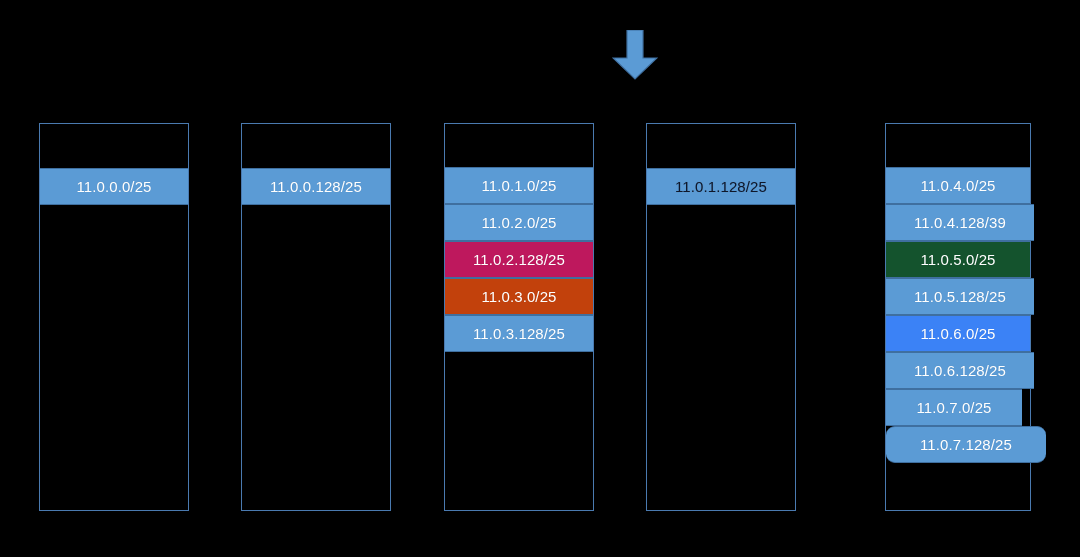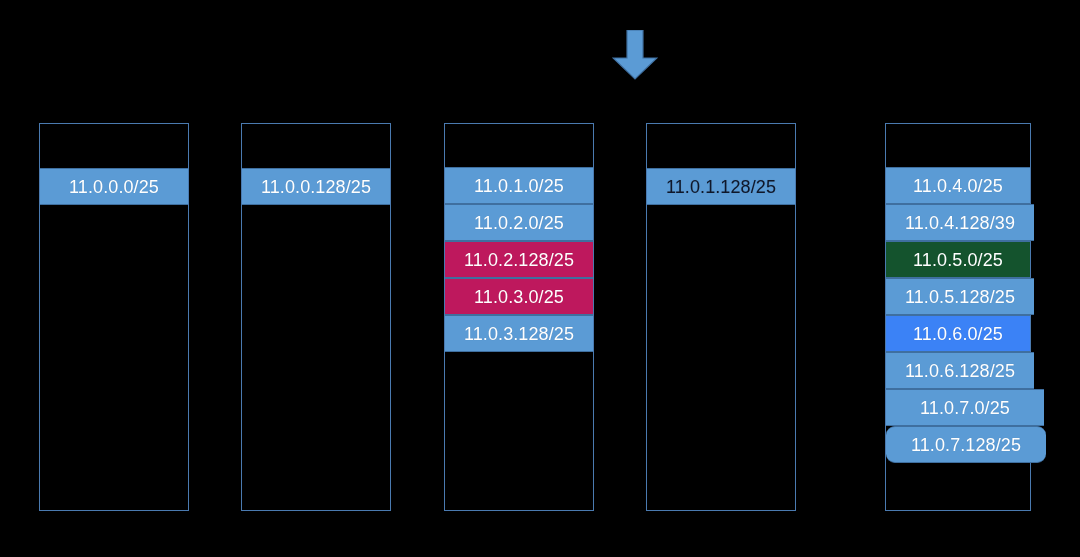--- a/index.html
+++ b/index.html
@@ -25,21 +25,21 @@
   .bar {
     position: absolute;
     box-sizing: border-box;
     background: #5b9bd5;
     border-top: 1.5px solid #3f6f9f;
     border-bottom: 1.5px solid #3f6f9f;
     color: #ffffff;
     display: flex;
     align-items: center;
     justify-content: center;
-    font-size: 18px;
+    font-size: 15px;
     line-height: 1;
     letter-spacing: 0.1px;
     white-space: nowrap;
     text-shadow: 0 0 1px rgba(0,0,0,0.15);
   }
   .arrow {
     position: absolute;
   }
 </style>
 </head>
@@ -55,28 +55,28 @@
 
   <div id="columns-host">
       <div class="column" style="left: 39px; top: 123px; width: 150px; height: 388px; border-color: rgb(74, 122, 176);"></div>
       <div class="bar" style="left: 40px; top: 168px; width: 148px; height: 37px; background: rgb(91, 155, 213); color: rgb(255, 255, 255);">11.0.0.0/25</div>
       <div class="column" style="left: 241px; top: 123px; width: 150px; height: 388px; border-color: rgb(74, 122, 176);"></div>
       <div class="bar" style="left: 242px; top: 168px; width: 148px; height: 37px; background: rgb(91, 155, 213); color: rgb(255, 255, 255);">11.0.0.128/25</div>
       <div class="column" style="left: 444px; top: 123px; width: 150px; height: 388px; border-color: rgb(74, 122, 176);"></div>
       <div class="bar" style="left: 445px; top: 167px; width: 148px; height: 37px; background: rgb(91, 155, 213); color: rgb(255, 255, 255);">11.0.1.0/25</div>
       <div class="bar" style="left: 445px; top: 204px; width: 148px; height: 37px; background: rgb(91, 155, 213); color: rgb(255, 255, 255);">11.0.2.0/25</div>
       <div class="bar" style="left: 445px; top: 241px; width: 148px; height: 37px; background: #be185d; color: rgb(255, 255, 255);">11.0.2.128/25</div>
-      <div class="bar" style="left: 445px; top: 278px; width: 148px; height: 37px; background: #be185d; color: rgb(255, 255, 255);">11.0.3.0/25</div>
+      <div class="bar" style="left: 445px; top: 278px; width: 148px; height: 37px; background: #c2410c; color: rgb(255, 255, 255);">11.0.3.0/25</div>
       <div class="bar" style="left: 445px; top: 315px; width: 148px; height: 37px; background: rgb(91, 155, 213); color: rgb(255, 255, 255);">11.0.3.128/25</div>
       <div class="column" style="left: 646px; top: 123px; width: 150px; height: 388px; border-color: rgb(74, 122, 176);"></div>
       <div class="bar" style="left: 647px; top: 168px; width: 148px; height: 37px; background: rgb(91, 155, 213); color: #0f172a;">11.0.1.128/25</div>
       <div class="column" style="left: 885px; top: 123px; width: 146px; height: 388px; border-color: rgb(74, 122, 176);"></div>
       <div class="bar" style="left: 886px; top: 167px; width: 144px; height: 37px; background: rgb(91, 155, 213); color: rgb(255, 255, 255);">11.0.4.0/25</div>
       <div class="bar" style="left: 886px; top: 204px; width: 148px; height: 37px; background: rgb(91, 155, 213); color: rgb(255, 255, 255);">11.0.4.128/39</div>
       <div class="bar" style="left: 886px; top: 241px; width: 144px; height: 37px; background: #14532d; color: rgb(255, 255, 255);">11.0.5.0/25</div>
       <div class="bar" style="left: 886px; top: 278px; width: 148px; height: 37px; background: rgb(91, 155, 213); color: rgb(255, 255, 255);">11.0.5.128/25</div>
       <div class="bar" style="left: 886px; top: 315px; width: 144px; height: 37px; background: #3b82f6; color: rgb(255, 255, 255);">11.0.6.0/25</div>
       <div class="bar" style="left: 886px; top: 352px; width: 148px; height: 37px; background: rgb(91, 155, 213); color: rgb(255, 255, 255);">11.0.6.128/25</div>
-      <div class="bar" style="left: 886px; top: 389px; width: 158px; height: 37px; background: rgb(91, 155, 213); color: rgb(255, 255, 255);">11.0.7.0/25</div>
+      <div class="bar" style="left: 886px; top: 389px; width: 136px; height: 37px; background: rgb(91, 155, 213); color: rgb(255, 255, 255);">11.0.7.0/25</div>
       <div class="bar" style="left: 886px; top: 426px; width: 160px; height: 37px; background: rgb(91, 155, 213); color: rgb(255, 255, 255); border-radius: 9px;">11.0.7.128/25</div>
     </div>
 
 </div>
 
 </body></html>

